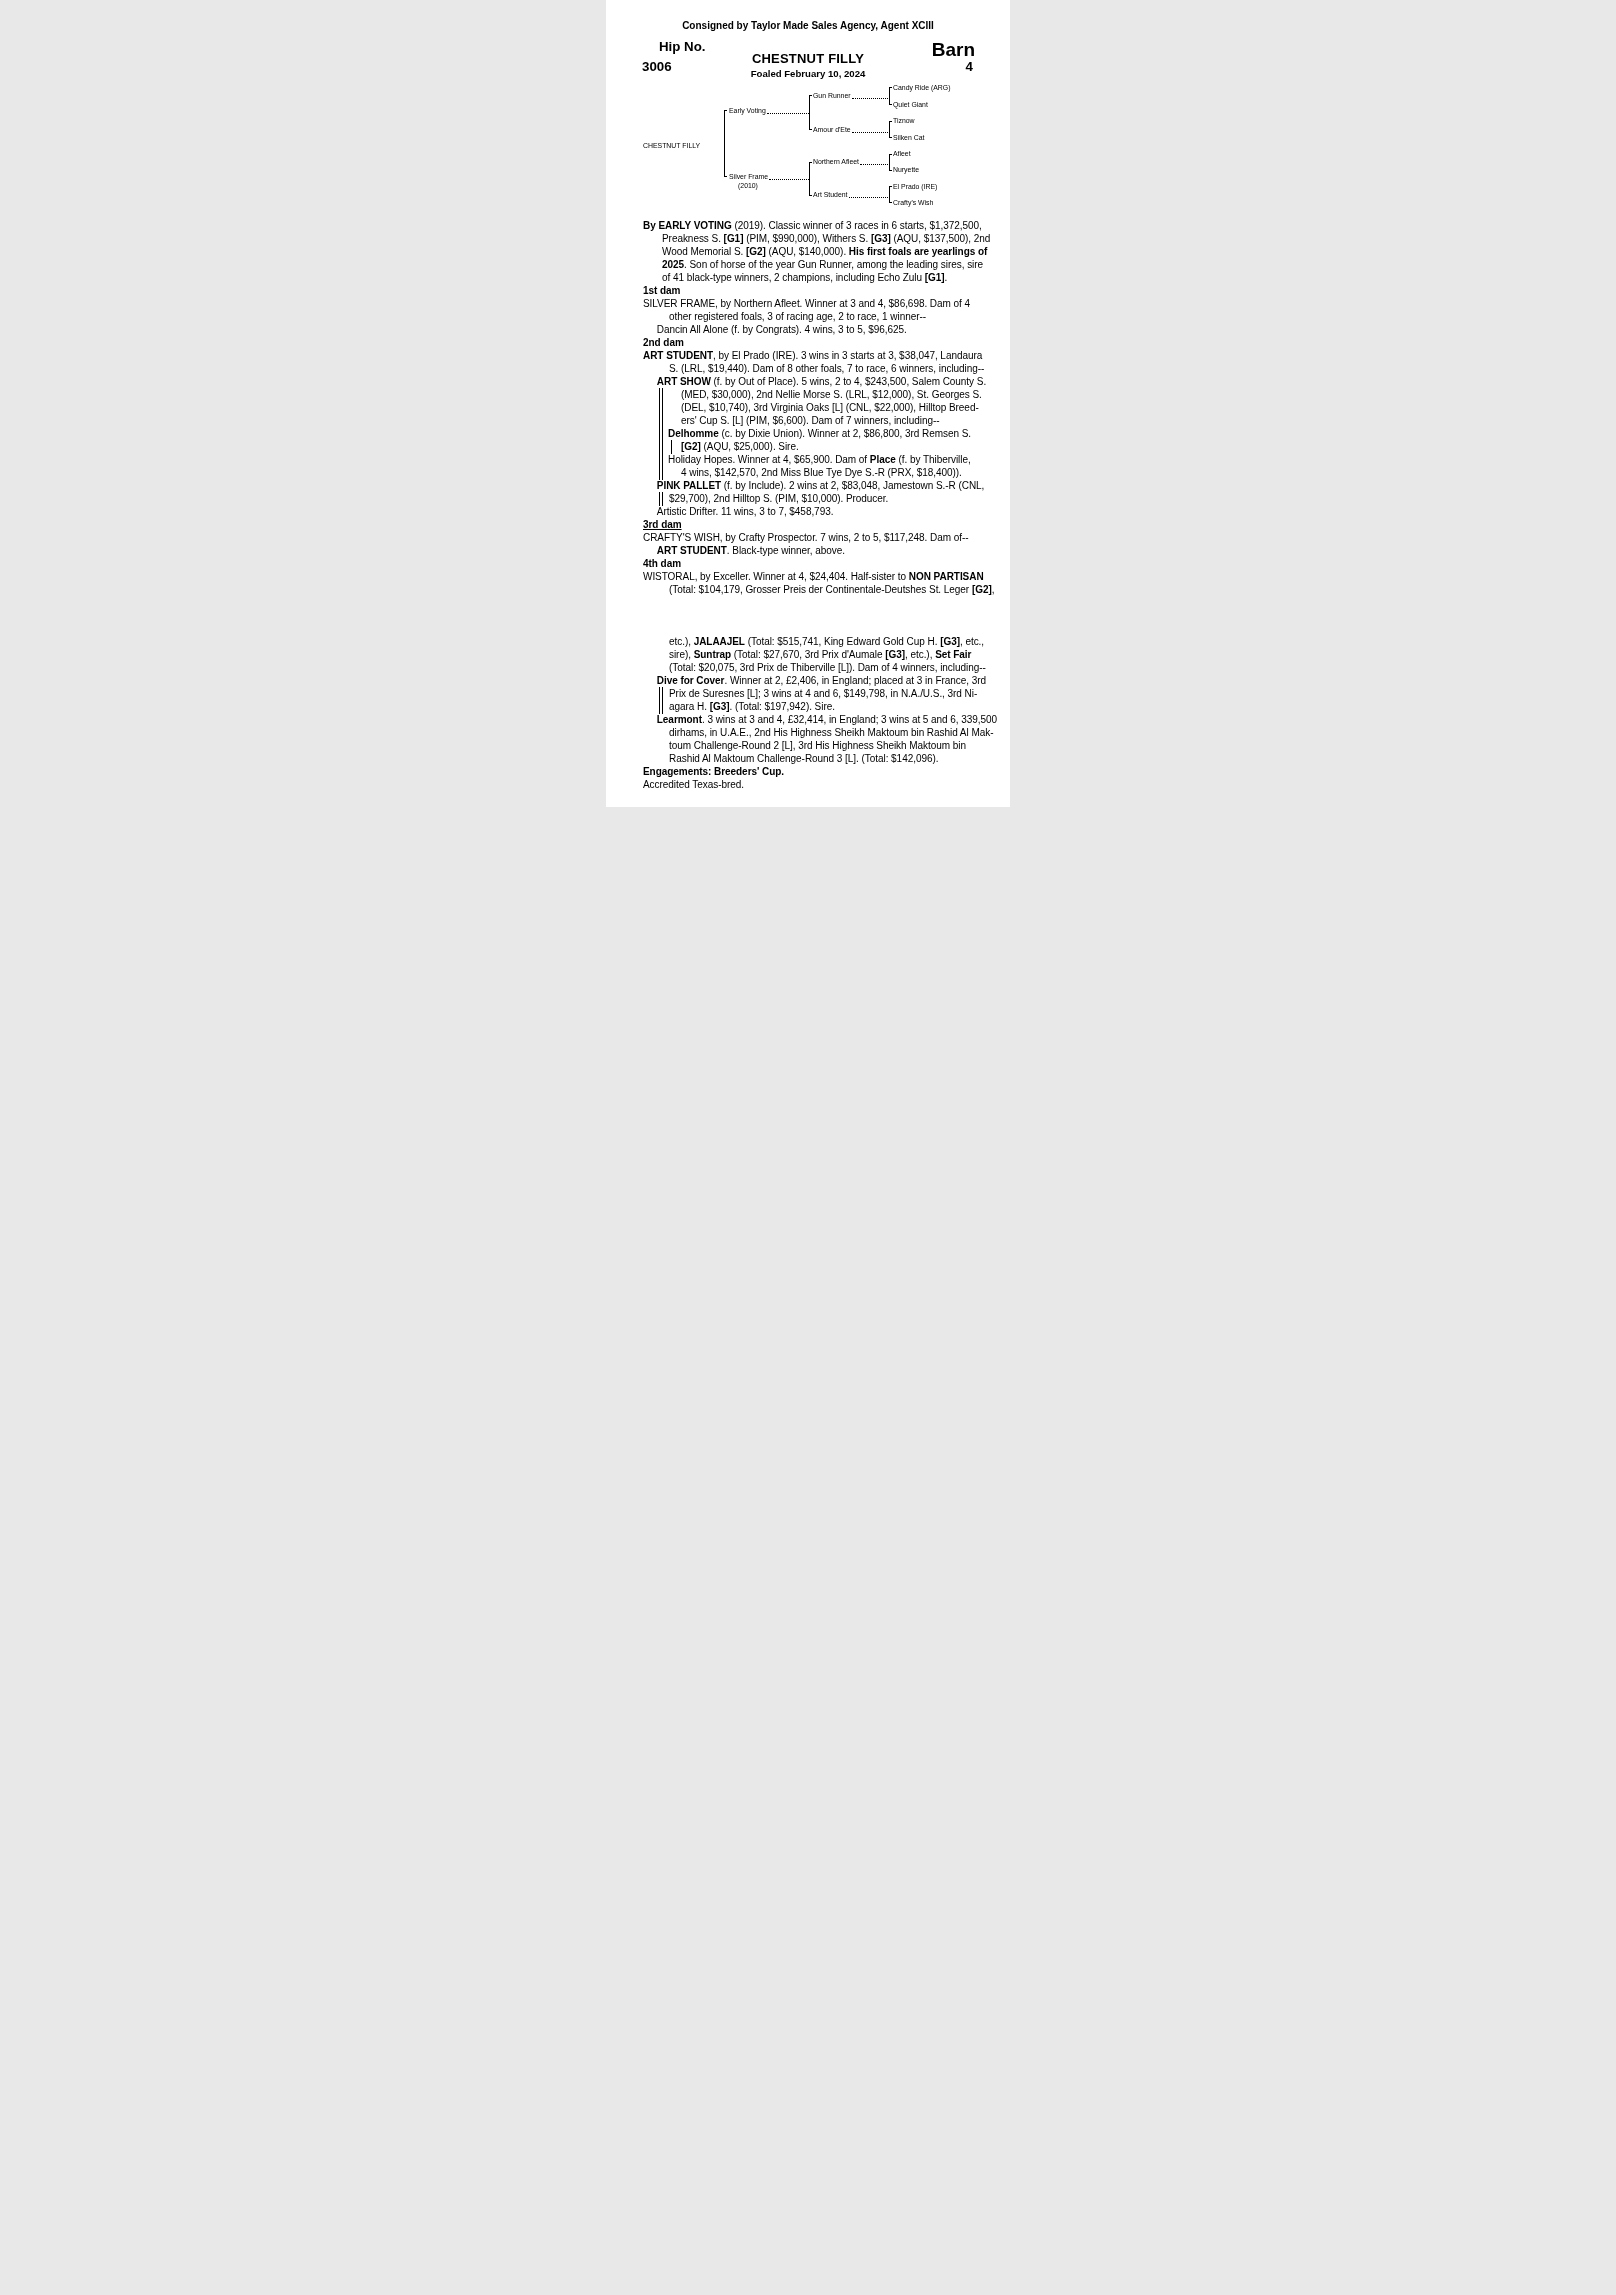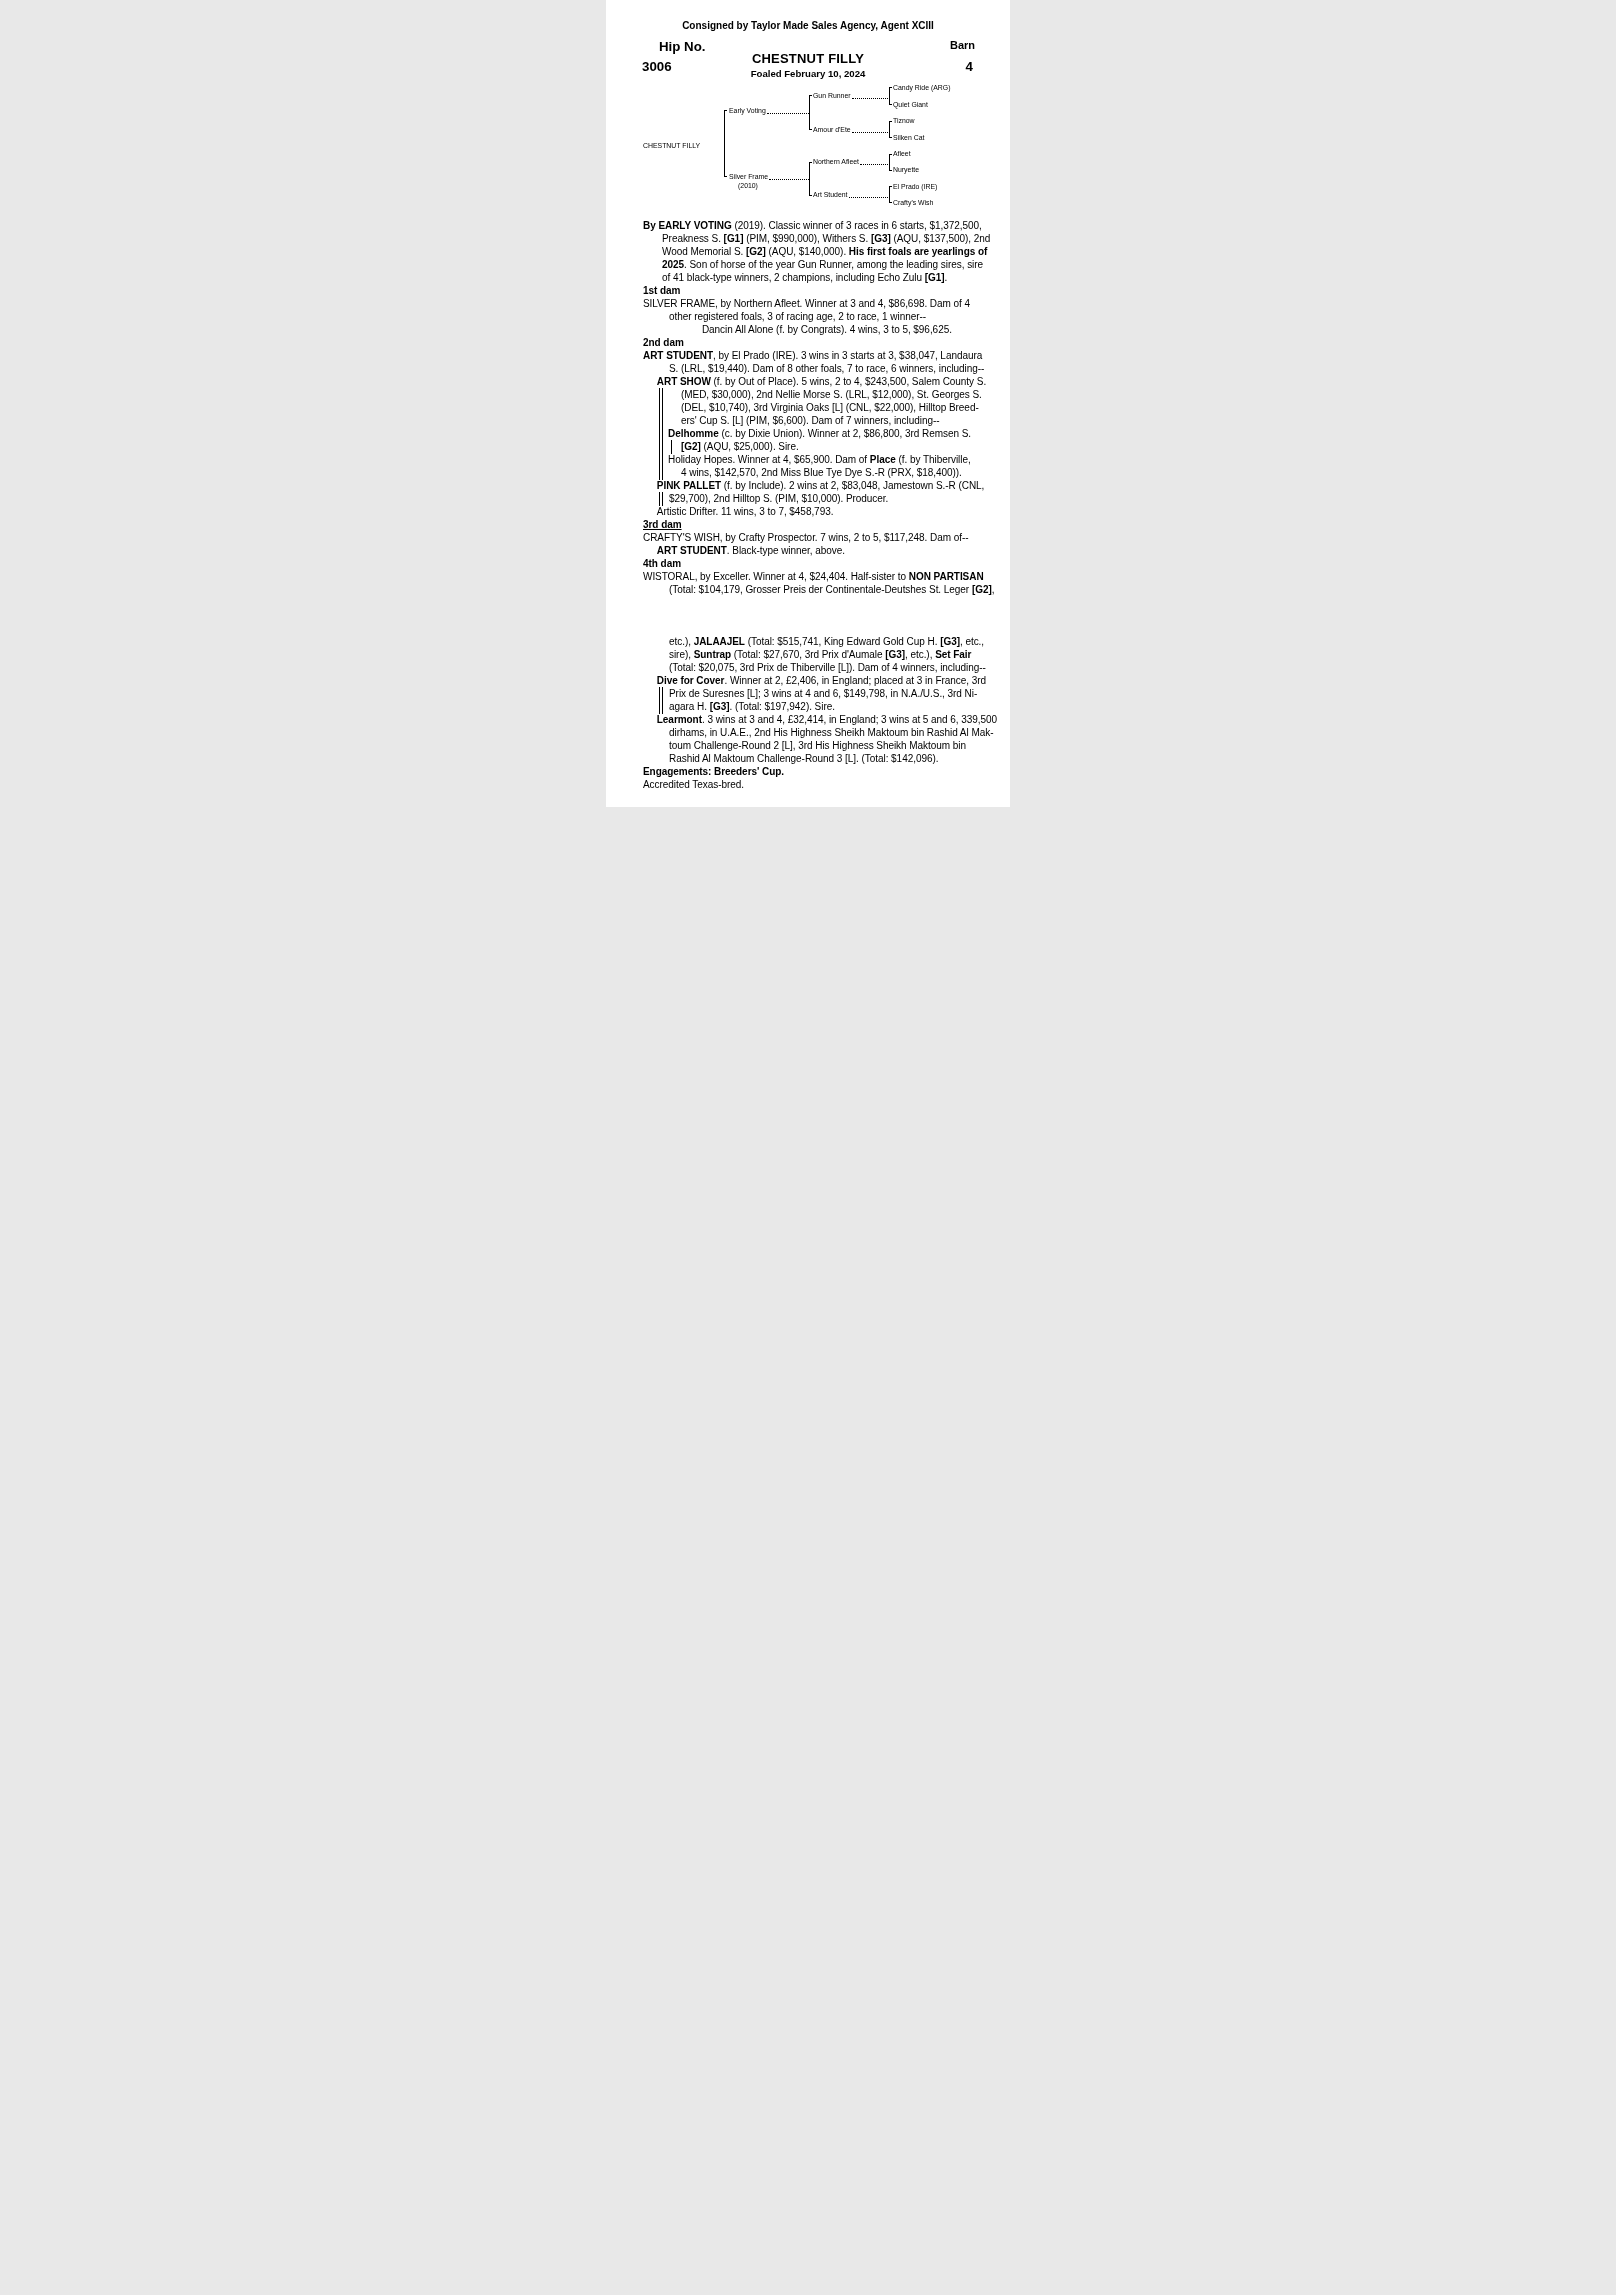--- a/index.html
+++ b/index.html
@@ -12,21 +12,21 @@
     font-family:"Liberation Sans", sans-serif;
     overflow:hidden;
   }
   
   .consignor{
     position:absolute;left:0;right:0;top:20px;
     text-align:center;font-weight:bold;font-size:10px;white-space:nowrap;
   }
   .hip-label{position:absolute;left:53px;top:39px;font-weight:bold;font-size:13.3px;}
   .hip-number{position:absolute;left:36px;top:59px;font-weight:bold;font-size:13.3px;}
-  .barn-label{position:absolute;right:35px;top:39px;font-weight:bold;font-size:11px;}
+  .barn-label{position:absolute;right:35px;top:39px;font-weight:bold;font-size:19px;}
   .barn-number{position:absolute;right:37px;top:59px;font-weight:bold;font-size:13.3px;text-align:right;}
   .horse-title{
     position:absolute;left:0;right:0;top:51px;
     text-align:center;font-weight:bold;font-size:13px;letter-spacing:0.2px;white-space:nowrap;
   }
   .foaled{
     position:absolute;left:0;right:0;top:68px;
     text-align:center;font-weight:bold;font-size:9.6px;white-space:nowrap;
   }
   
@@ -110,21 +110,21 @@
 
   <div class="bodytext">
       <div class="line" style="padding-left: 0px;"><span class="bold">By EARLY VOTING</span><span> (2019). Classic winner of 3 races in 6 starts, $1,372,500,</span></div>
       <div class="line" style="padding-left: 19px;"><span>Preakness S. </span><span class="bold">[G1]</span><span> (PIM, $990,000), Withers S. </span><span class="bold">[G3]</span><span> (AQU, $137,500), 2nd</span></div>
       <div class="line" style="padding-left: 19px;"><span>Wood Memorial S. </span><span class="bold">[G2]</span><span> (AQU, $140,000). </span><span class="bold">His first foals are yearlings of</span></div>
       <div class="line" style="padding-left: 19px;"><span class="bold">2025</span><span>. Son of horse of the year Gun Runner, among the leading sires, sire</span></div>
       <div class="line" style="padding-left: 19px;"><span>of 41 black-type winners, 2 champions, including Echo Zulu </span><span class="bold">[G1]</span><span>.</span></div>
       <div class="line" style="padding-left: 0px;"><span class="bold">1st dam</span></div>
       <div class="line" style="padding-left: 0px;"><span>SILVER FRAME, by Northern Afleet. Winner at 3 and 4, $86,698. Dam of 4</span></div>
       <div class="line" style="padding-left: 26px;"><span>other registered foals, 3 of racing age, 2 to race, 1 winner--</span></div>
-      <div class="line" style="padding-left: 13.8px; text-align: center;"><span>Dancin All Alone (f. by Congrats). 4 wins, 3 to 5, $96,625.</span></div>
+      <div class="line" style="padding-left: 13.8px;"><span>Dancin All Alone (f. by Congrats). 4 wins, 3 to 5, $96,625.</span></div>
       <div class="line" style="padding-left: 0px;"><span class="bold">2nd dam</span></div>
       <div class="line" style="padding-left: 0px;"><span class="bold">ART STUDENT</span><span>, by El Prado (IRE). 3 wins in 3 starts at 3, $38,047, Landaura</span></div>
       <div class="line" style="padding-left: 26px;"><span>S. (LRL, $19,440). Dam of 8 other foals, 7 to race, 6 winners, including--</span></div>
       <div class="line" style="padding-left: 13.8px;"><span class="bold">ART SHOW</span><span> (f. by Out of Place). 5 wins, 2 to 4, $243,500, Salem County S.</span></div>
       <div class="line" style="padding-left: 38px;"><span class="bar" style="left: 16px;"></span><span class="bar" style="left: 19px;"></span><span>(MED, $30,000), 2nd Nellie Morse S. (LRL, $12,000), St. Georges S.</span></div>
       <div class="line" style="padding-left: 38px;"><span class="bar" style="left: 16px;"></span><span class="bar" style="left: 19px;"></span><span>(DEL, $10,740), 3rd Virginia Oaks [L] (CNL, $22,000), Hilltop Breed-</span></div>
       <div class="line" style="padding-left: 38px;"><span class="bar" style="left: 16px;"></span><span class="bar" style="left: 19px;"></span><span>ers' Cup S. [L] (PIM, $6,600). Dam of 7 winners, including--</span></div>
       <div class="line" style="padding-left: 25px;"><span class="bar" style="left: 16px;"></span><span class="bar" style="left: 19px;"></span><span class="bold">Delhomme</span><span> (c. by Dixie Union). Winner at 2, $86,800, 3rd Remsen S.</span></div>
       <div class="line" style="padding-left: 38px;"><span class="bar" style="left: 16px;"></span><span class="bar" style="left: 19px;"></span><span class="bar" style="left: 28px;"></span><span class="bold">[G2]</span><span> (AQU, $25,000). Sire.</span></div>
       <div class="line" style="padding-left: 25px;"><span class="bar" style="left: 16px;"></span><span class="bar" style="left: 19px;"></span><span>Holiday Hopes. Winner at 4, $65,900. Dam of </span><span class="bold">Place</span><span> (f. by Thiberville,</span></div>

